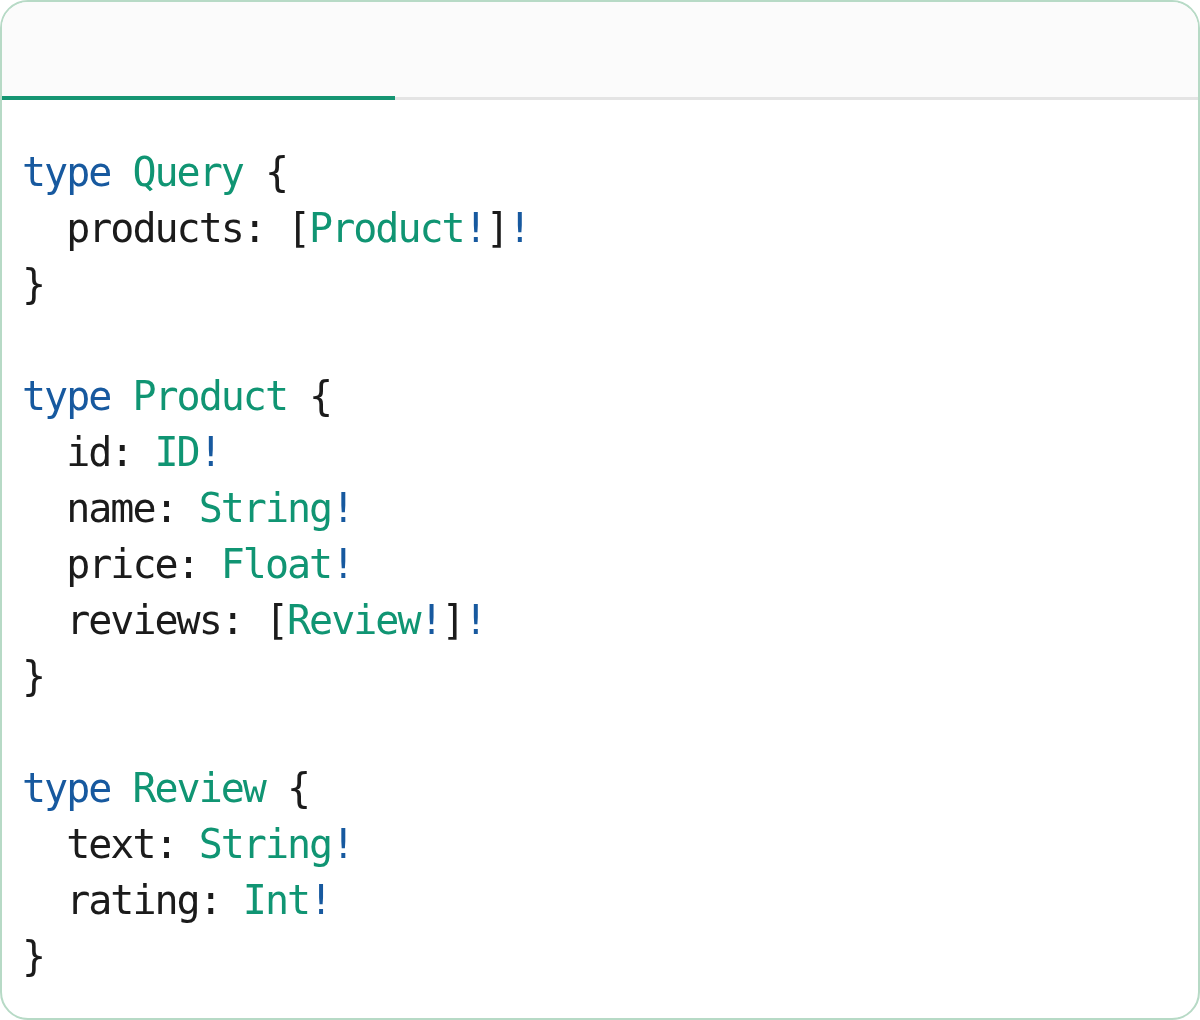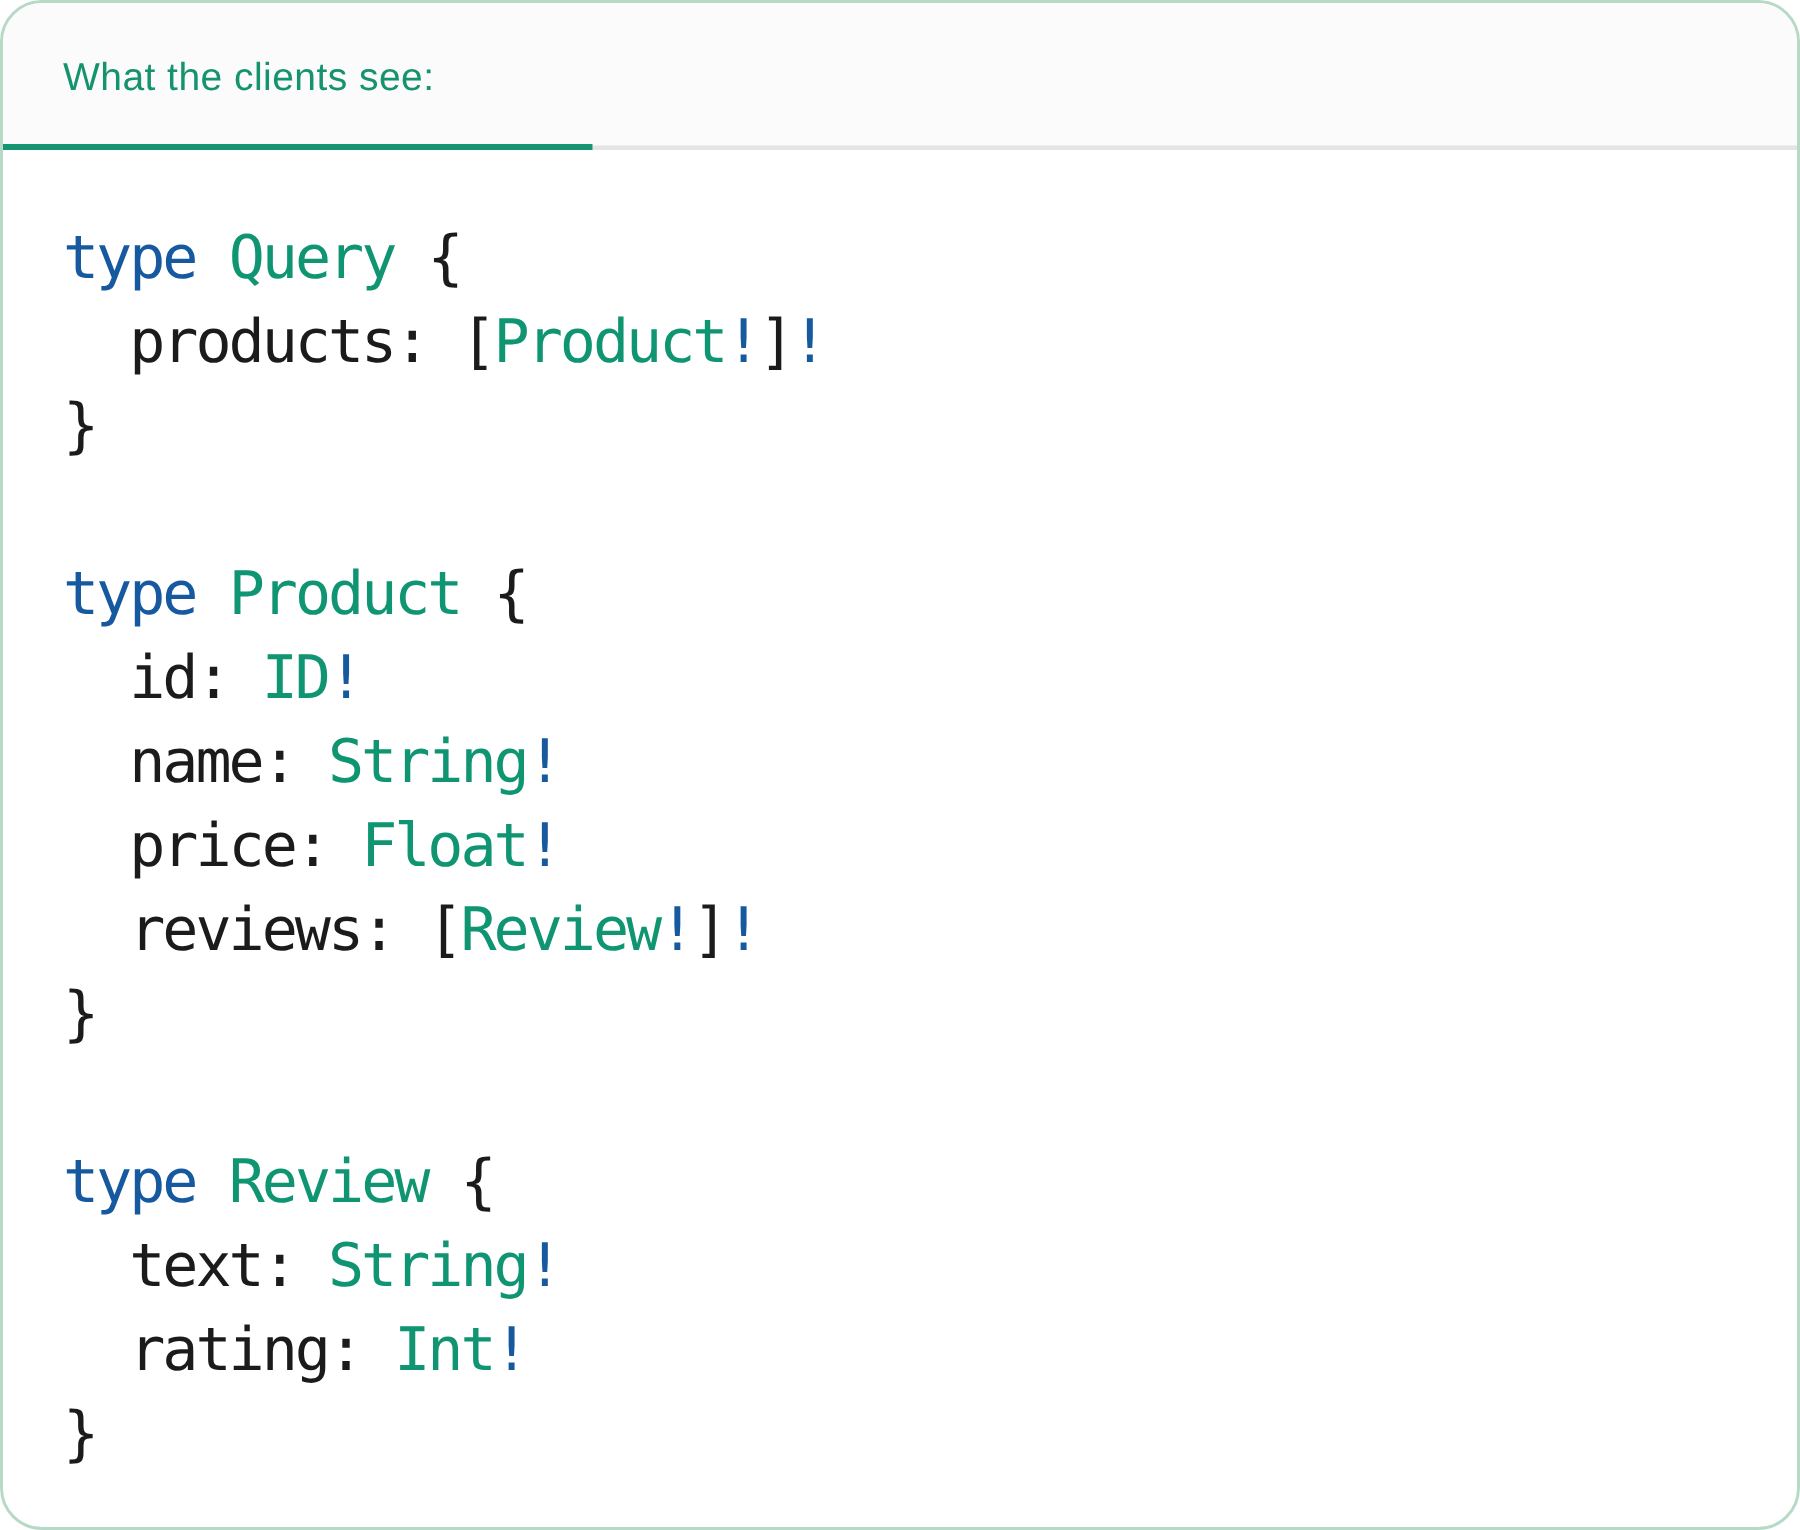--- a/index.html
+++ b/index.html
@@ -45,39 +45,36 @@
     background: var(--divider, #e4e4e4);
   }
   .header-divider-active {
     position: absolute;
     left: 0; bottom: 0;
     height: 4px;
     width: 393px;
     background: var(--tab-accent, #159572);
   }
   .code {
-    padding: 44px 40px 0 40px;
+    padding: 44px 40px 0 20px;
     font-family: "DejaVu Sans Mono", "Liberation Mono", monospace;
     font-size: 40px;
     letter-spacing: -2px;
     line-height: 56px;
     color: var(--plain, #1b1b1b);
     white-space: pre;
   }
   .code-line { height: 56px; }
   .tok-k { color: var(--keyword, #17599f); }
   .tok-t { color: var(--typename, #109573); }
   .tok-p { color: var(--plain, #1b1b1b); }
 </style>
 </head>
 <body>
 
 <div class="card">
   <div class="card-header">
-    <div class="header-tab">
-      <span class="header-label">What the clients see:</span>
-    </div>
     <div class="header-divider">
       <div class="header-divider-active"></div>
     </div>
   </div>
   <pre class="code" id="code"><div class="code-line"><span class="tok-k">type</span><span class="tok-p"> </span><span class="tok-t">Query</span><span class="tok-p"> {</span></div><div class="code-line"><span class="tok-p">  products: [</span><span class="tok-t">Product</span><span class="tok-k">!</span><span class="tok-p">]</span><span class="tok-k">!</span></div><div class="code-line"><span class="tok-p">}</span></div><div class="code-line"></div><div class="code-line"><span class="tok-k">type</span><span class="tok-p"> </span><span class="tok-t">Product</span><span class="tok-p"> {</span></div><div class="code-line"><span class="tok-p">  id: </span><span class="tok-t">ID</span><span class="tok-k">!</span></div><div class="code-line"><span class="tok-p">  name: </span><span class="tok-t">String</span><span class="tok-k">!</span></div><div class="code-line"><span class="tok-p">  price: </span><span class="tok-t">Float</span><span class="tok-k">!</span></div><div class="code-line"><span class="tok-p">  reviews: [</span><span class="tok-t">Review</span><span class="tok-k">!</span><span class="tok-p">]</span><span class="tok-k">!</span></div><div class="code-line"><span class="tok-p">}</span></div><div class="code-line"></div><div class="code-line"><span class="tok-k">type</span><span class="tok-p"> </span><span class="tok-t">Review</span><span class="tok-p"> {</span></div><div class="code-line"><span class="tok-p">  text: </span><span class="tok-t">String</span><span class="tok-k">!</span></div><div class="code-line"><span class="tok-p">  rating: </span><span class="tok-t">Int</span><span class="tok-k">!</span></div><div class="code-line"><span class="tok-p">}</span></div></pre>
 </div>
 
 </body></html>

